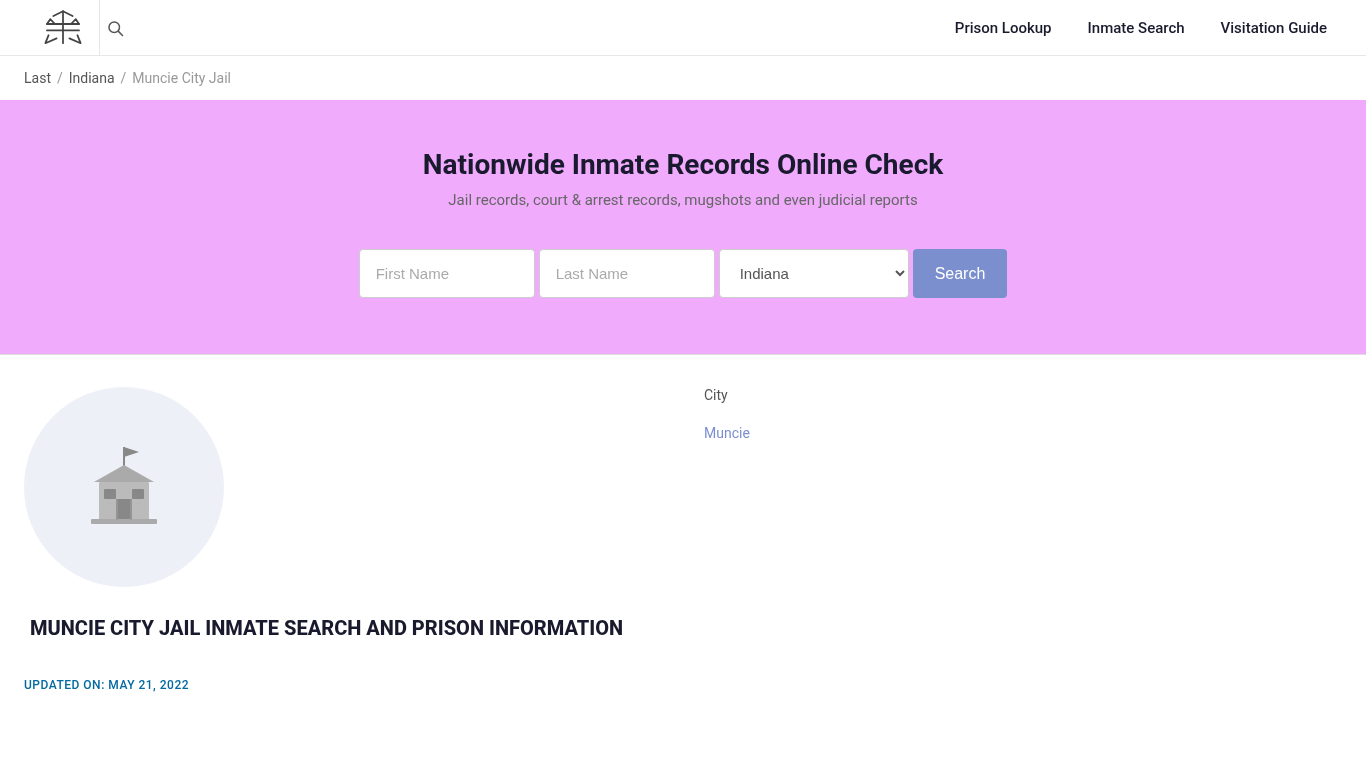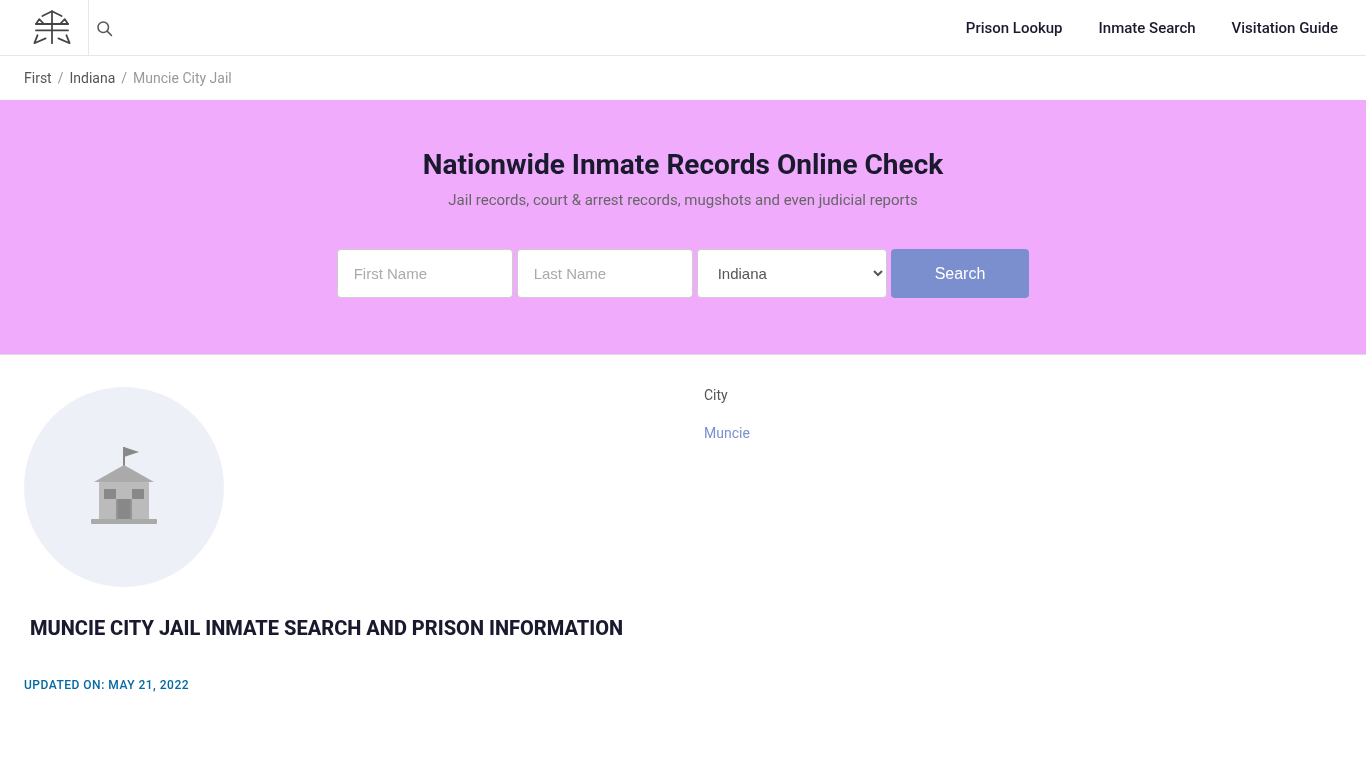--- a/index.html
+++ b/index.html
@@ -4,21 +4,21 @@
   <style>
     * { box-sizing: border-box; margin: 0; padding: 0; }
     body { font-family: -apple-system, BlinkMacSystemFont, 'Segoe UI', Roboto, sans-serif; color: #333; background: #fff; }
 
     
     .header {
       display: flex;
       align-items: center;
       justify-content: space-between;
       border-bottom: 1px solid #e5e7eb;
-      padding: 0 28px;
+      padding: 0 39px;
       height: 56px;
     }
     .header-left {
       display: flex;
       align-items: center;
       gap: 12px;
     }
     .logo-wrapper {
       display: flex;
       align-items: center;
@@ -90,21 +90,21 @@
       border: 1px solid #ccc;
       border-radius: 4px;
       outline: none;
       color: #555;
       background: #fff;
     }
     .search-form input { width: 176px; }
     .search-form select { width: 190px; }
     .search-form input::placeholder { color: #aaa; }
     .search-btn {
-      padding: 14px 44px;
+      padding: 14px 22px;
       background: #7b8fce;
       color: #fff;
       border: none;
       border-radius: 4px;
       font-size: 16px;
       font-weight: 500;
       cursor: pointer;
     }
 
     
@@ -198,21 +198,21 @@
     </button>
   </div>
   <nav class="nav">
     <a href="#">Prison Lookup</a>
     <a href="#">Inmate Search</a>
     <a href="#">Visitation Guide</a>
   </nav>
 </header>
 
 <nav class="breadcrumb">
-  <a href="#">First</a>
+  <a href="#">Last</a>
   <span>/</span>
   <a href="#">Indiana</a>
   <span>/</span>
   <span>Muncie City Jail</span>
 </nav>
 
 <section class="hero">
   <h1>Nationwide Inmate Records Online Check</h1>
   <p>Jail records, court &amp; arrest records, mugshots and even judicial reports</p>
   <div class="search-form">

